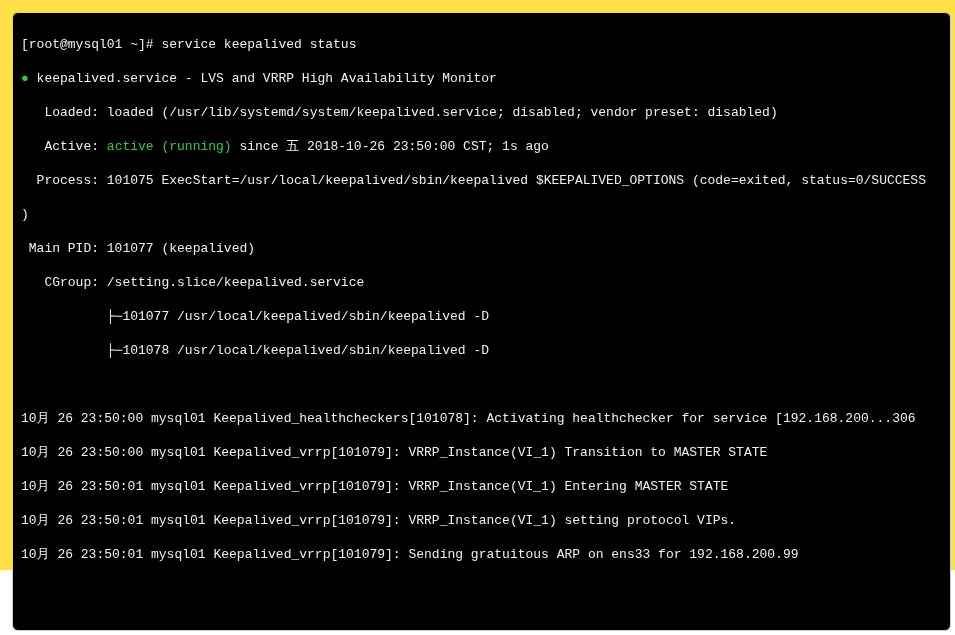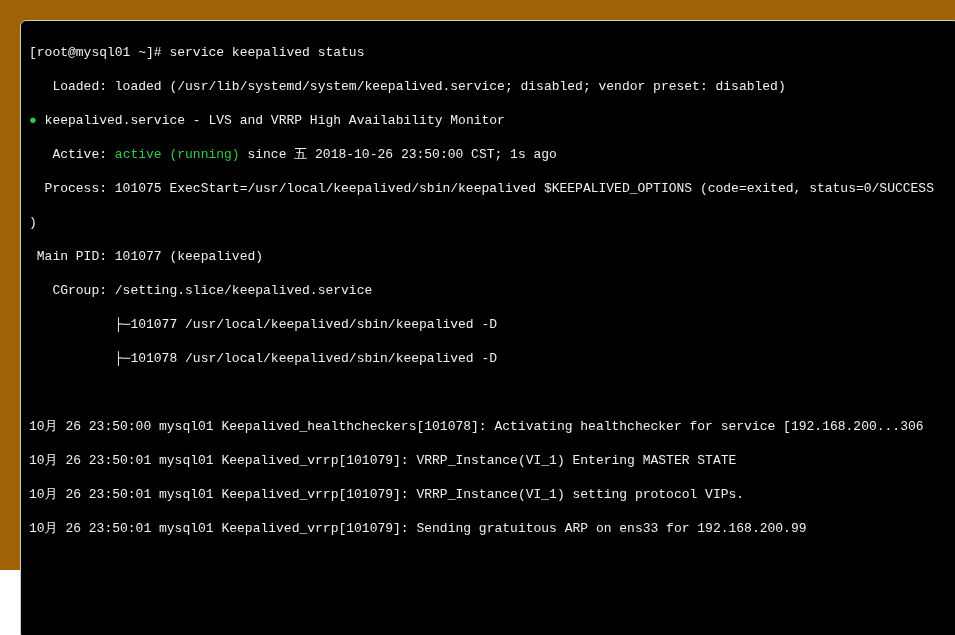--- a/index.html
+++ b/index.html
@@ -7,22 +7,22 @@
     padding: 0;
     background: #fff;
     width: 955px;
     height: 635px;
     overflow: hidden;
   }
   .frame {
     box-sizing: border-box;
     width: 955px;
     height: 570px;
-    padding: 20px;
-    background: #a16207;
+    padding: 12px;
+    background: #fde047;
   }
   .terminal {
     box-sizing: border-box;
     width: 939px;
     height: 619px;
     background: #000;
     border: 1px solid #ccc;
     border-radius: 6px;
     padding: 6px 8px;
     font-family: Consolas, "Courier New", monospace;
@@ -35,31 +35,32 @@
   .line { display: block; }
   .green { color: #2ecc40; }
   .bullet { color: #2ecc40; }
 </style>
 </head>
 <body>
 
 <div class="frame">
 <div class="terminal">
 <span class="line"><span>[root@mysql01 ~]#</span> <span>service keepalived status</span></span>
+<span class="line"><span class="bullet">●</span><span> keepalived.service - LVS and VRRP High Availability Monitor</span></span>
 <span class="line">   Loaded: loaded (/usr/lib/systemd/system/keepalived.service; disabled; vendor preset: disabled)</span>
-<span class="line"><span class="bullet">●</span><span> keepalived.service - LVS and VRRP High Availability Monitor</span></span>
 <span class="line"><span>   Active: </span><span class="green">active (running)</span><span> since 五 2018-10-26 23:50:00 CST; 1s ago</span></span>
 <span class="line">  Process: 101075 ExecStart=/usr/local/keepalived/sbin/keepalived $KEEPALIVED_OPTIONS (code=exited, status=0/SUCCESS</span>
 <span class="line">)</span>
 <span class="line"> Main PID: 101077 (keepalived)</span>
 <span class="line">   CGroup: /setting.slice/keepalived.service</span>
 <span class="line">           ├─101077 /usr/local/keepalived/sbin/keepalived -D</span>
 <span class="line">           ├─101078 /usr/local/keepalived/sbin/keepalived -D</span>
 <span class="line"> </span>
 <span class="line">10月 26 23:50:00 mysql01 Keepalived_healthcheckers[101078]: Activating healthchecker for service [192.168.200...306</span>
+<span class="line">10月 26 23:50:00 mysql01 Keepalived_vrrp[101079]: VRRP_Instance(VI_1) Transition to MASTER STATE</span>
 <span class="line">10月 26 23:50:01 mysql01 Keepalived_vrrp[101079]: VRRP_Instance(VI_1) Entering MASTER STATE</span>
 <span class="line">10月 26 23:50:01 mysql01 Keepalived_vrrp[101079]: VRRP_Instance(VI_1) setting protocol VIPs.</span>
 <span class="line">10月 26 23:50:01 mysql01 Keepalived_vrrp[101079]: Sending gratuitous ARP on ens33 for 192.168.200.99</span>
 
 
 
 
 
 
 

